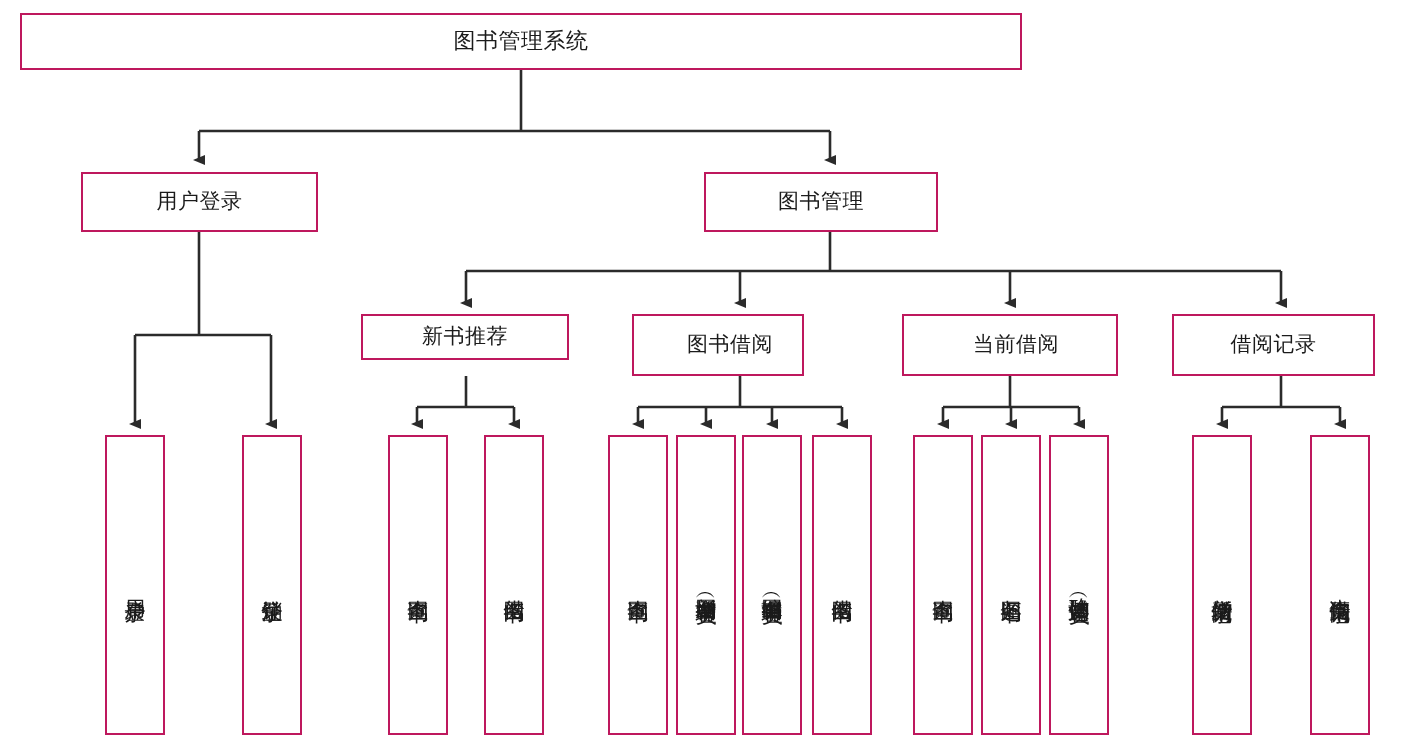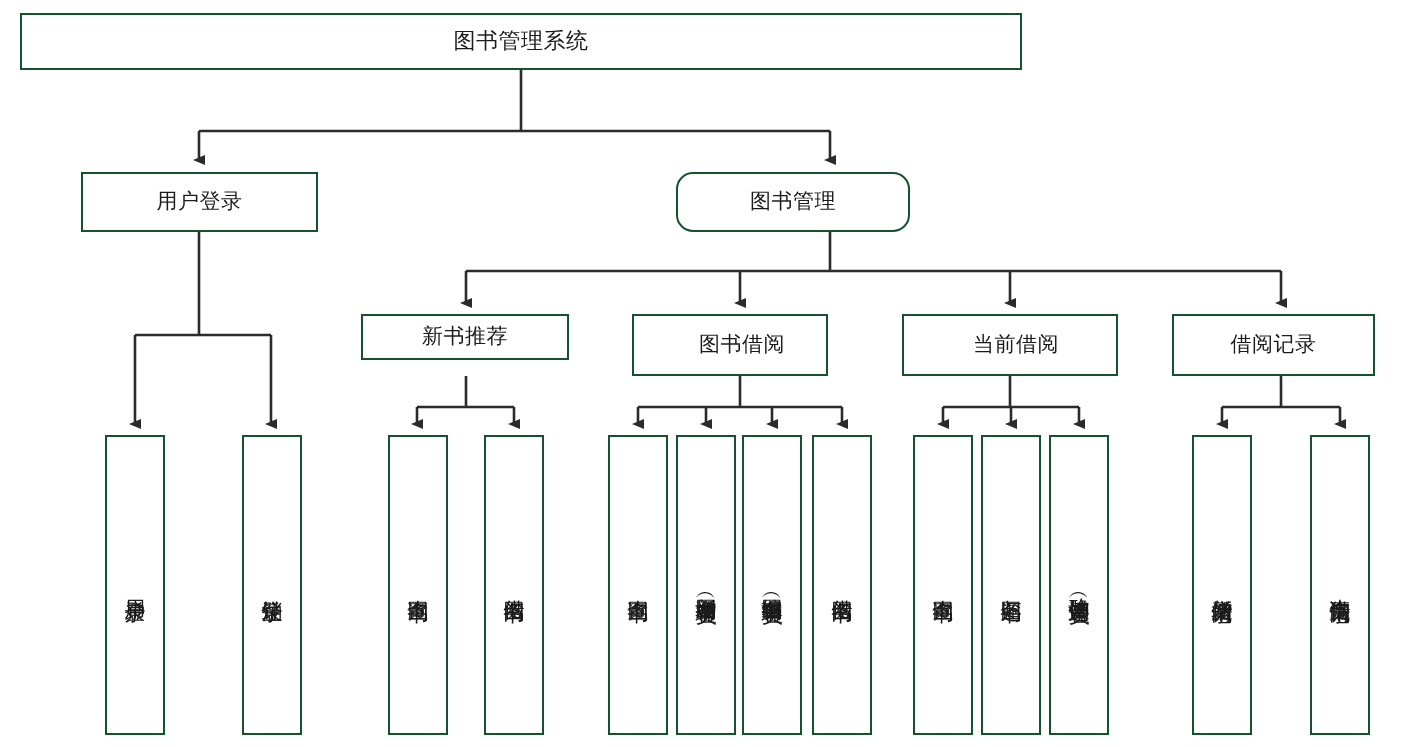--- a/index.html
+++ b/index.html
@@ -20,21 +20,21 @@
     left: 0;
     top: 0;
     width: 1405px;
     height: 747px;
     pointer-events: none;
   }
   .node {
     position: absolute;
     box-sizing: border-box;
     background: #ffffff;
-    border: 2px solid #14532d;
+    border: 2px solid #be185d;
     display: flex;
     align-items: center;
     justify-content: center;
     color: #1b1b1b;
   }
   .node .label {
     display: block;
     text-align: center;
     line-height: 1.02;
     letter-spacing: 0.5px;
@@ -124,28 +124,28 @@
     </g>
   </svg>
 
   <div class="node root horiz" style="left:20px; top:13px; width:1002px; height:57px;">
     <span class="label">图书管理系统</span>
   </div>
 
   <div class="node horiz" style="left:81px; top:172px; width:237px; height:60px;">
     <span class="label">用户登录</span>
   </div>
-  <div class="node horiz" style="left:676px; top:172px; width:234px; height:60px;border-radius:17px;">
+  <div class="node horiz" style="left:704px; top:172px; width:234px; height:60px;">
     <span class="label">图书管理</span>
   </div>
 
   <div class="node horiz" style="left:361px; top:314px; width:208px; height:46px;">
     <span class="label">新书推荐</span>
   </div>
-  <div class="node horiz" style="left:632px; top:314px; width:196px; height:62px;padding-left:24px;">
+  <div class="node horiz" style="left:632px; top:314px; width:172px; height:62px;padding-left:24px;">
     <span class="label">图书借阅</span>
   </div>
   <div class="node horiz" style="left:902px; top:314px; width:216px; height:62px;padding-left:12px;">
     <span class="label">当前借阅</span>
   </div>
   <div class="node horiz" style="left:1172px; top:314px; width:203px; height:62px;">
     <span class="label">借阅记录</span>
   </div>
 
   <div class="node vert" style="left:105px; top:435px; width:60px; height:300px;">

